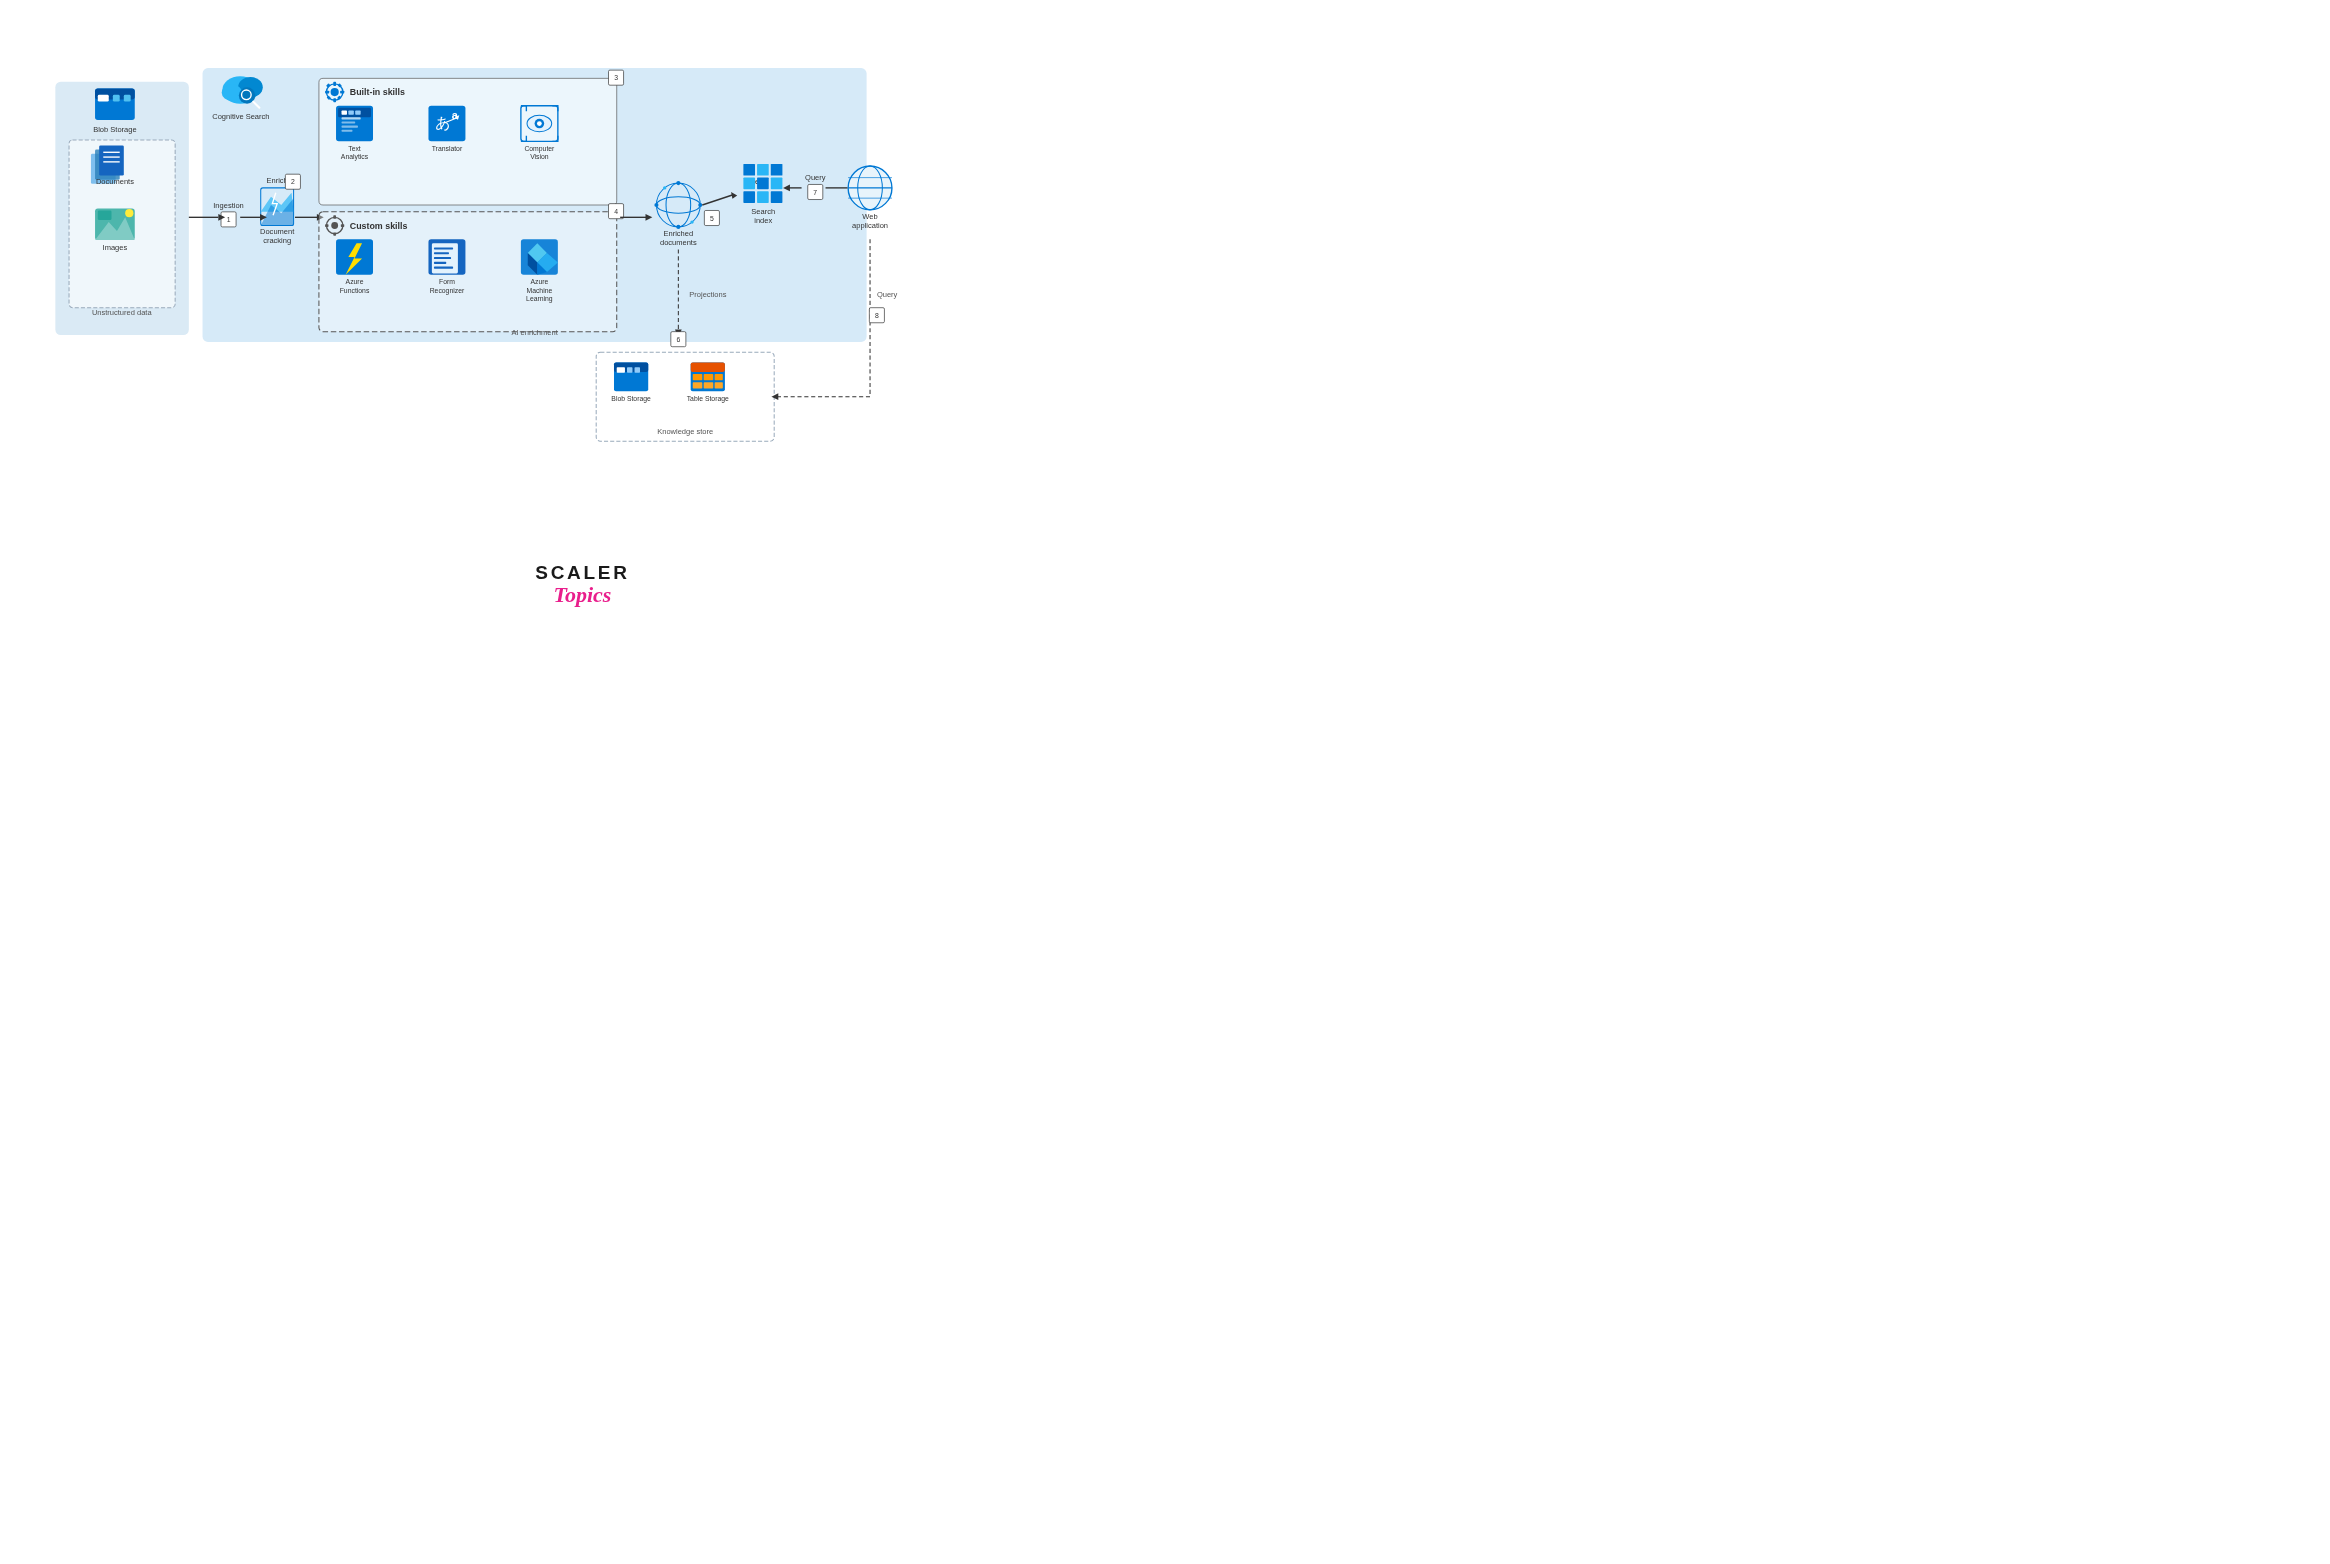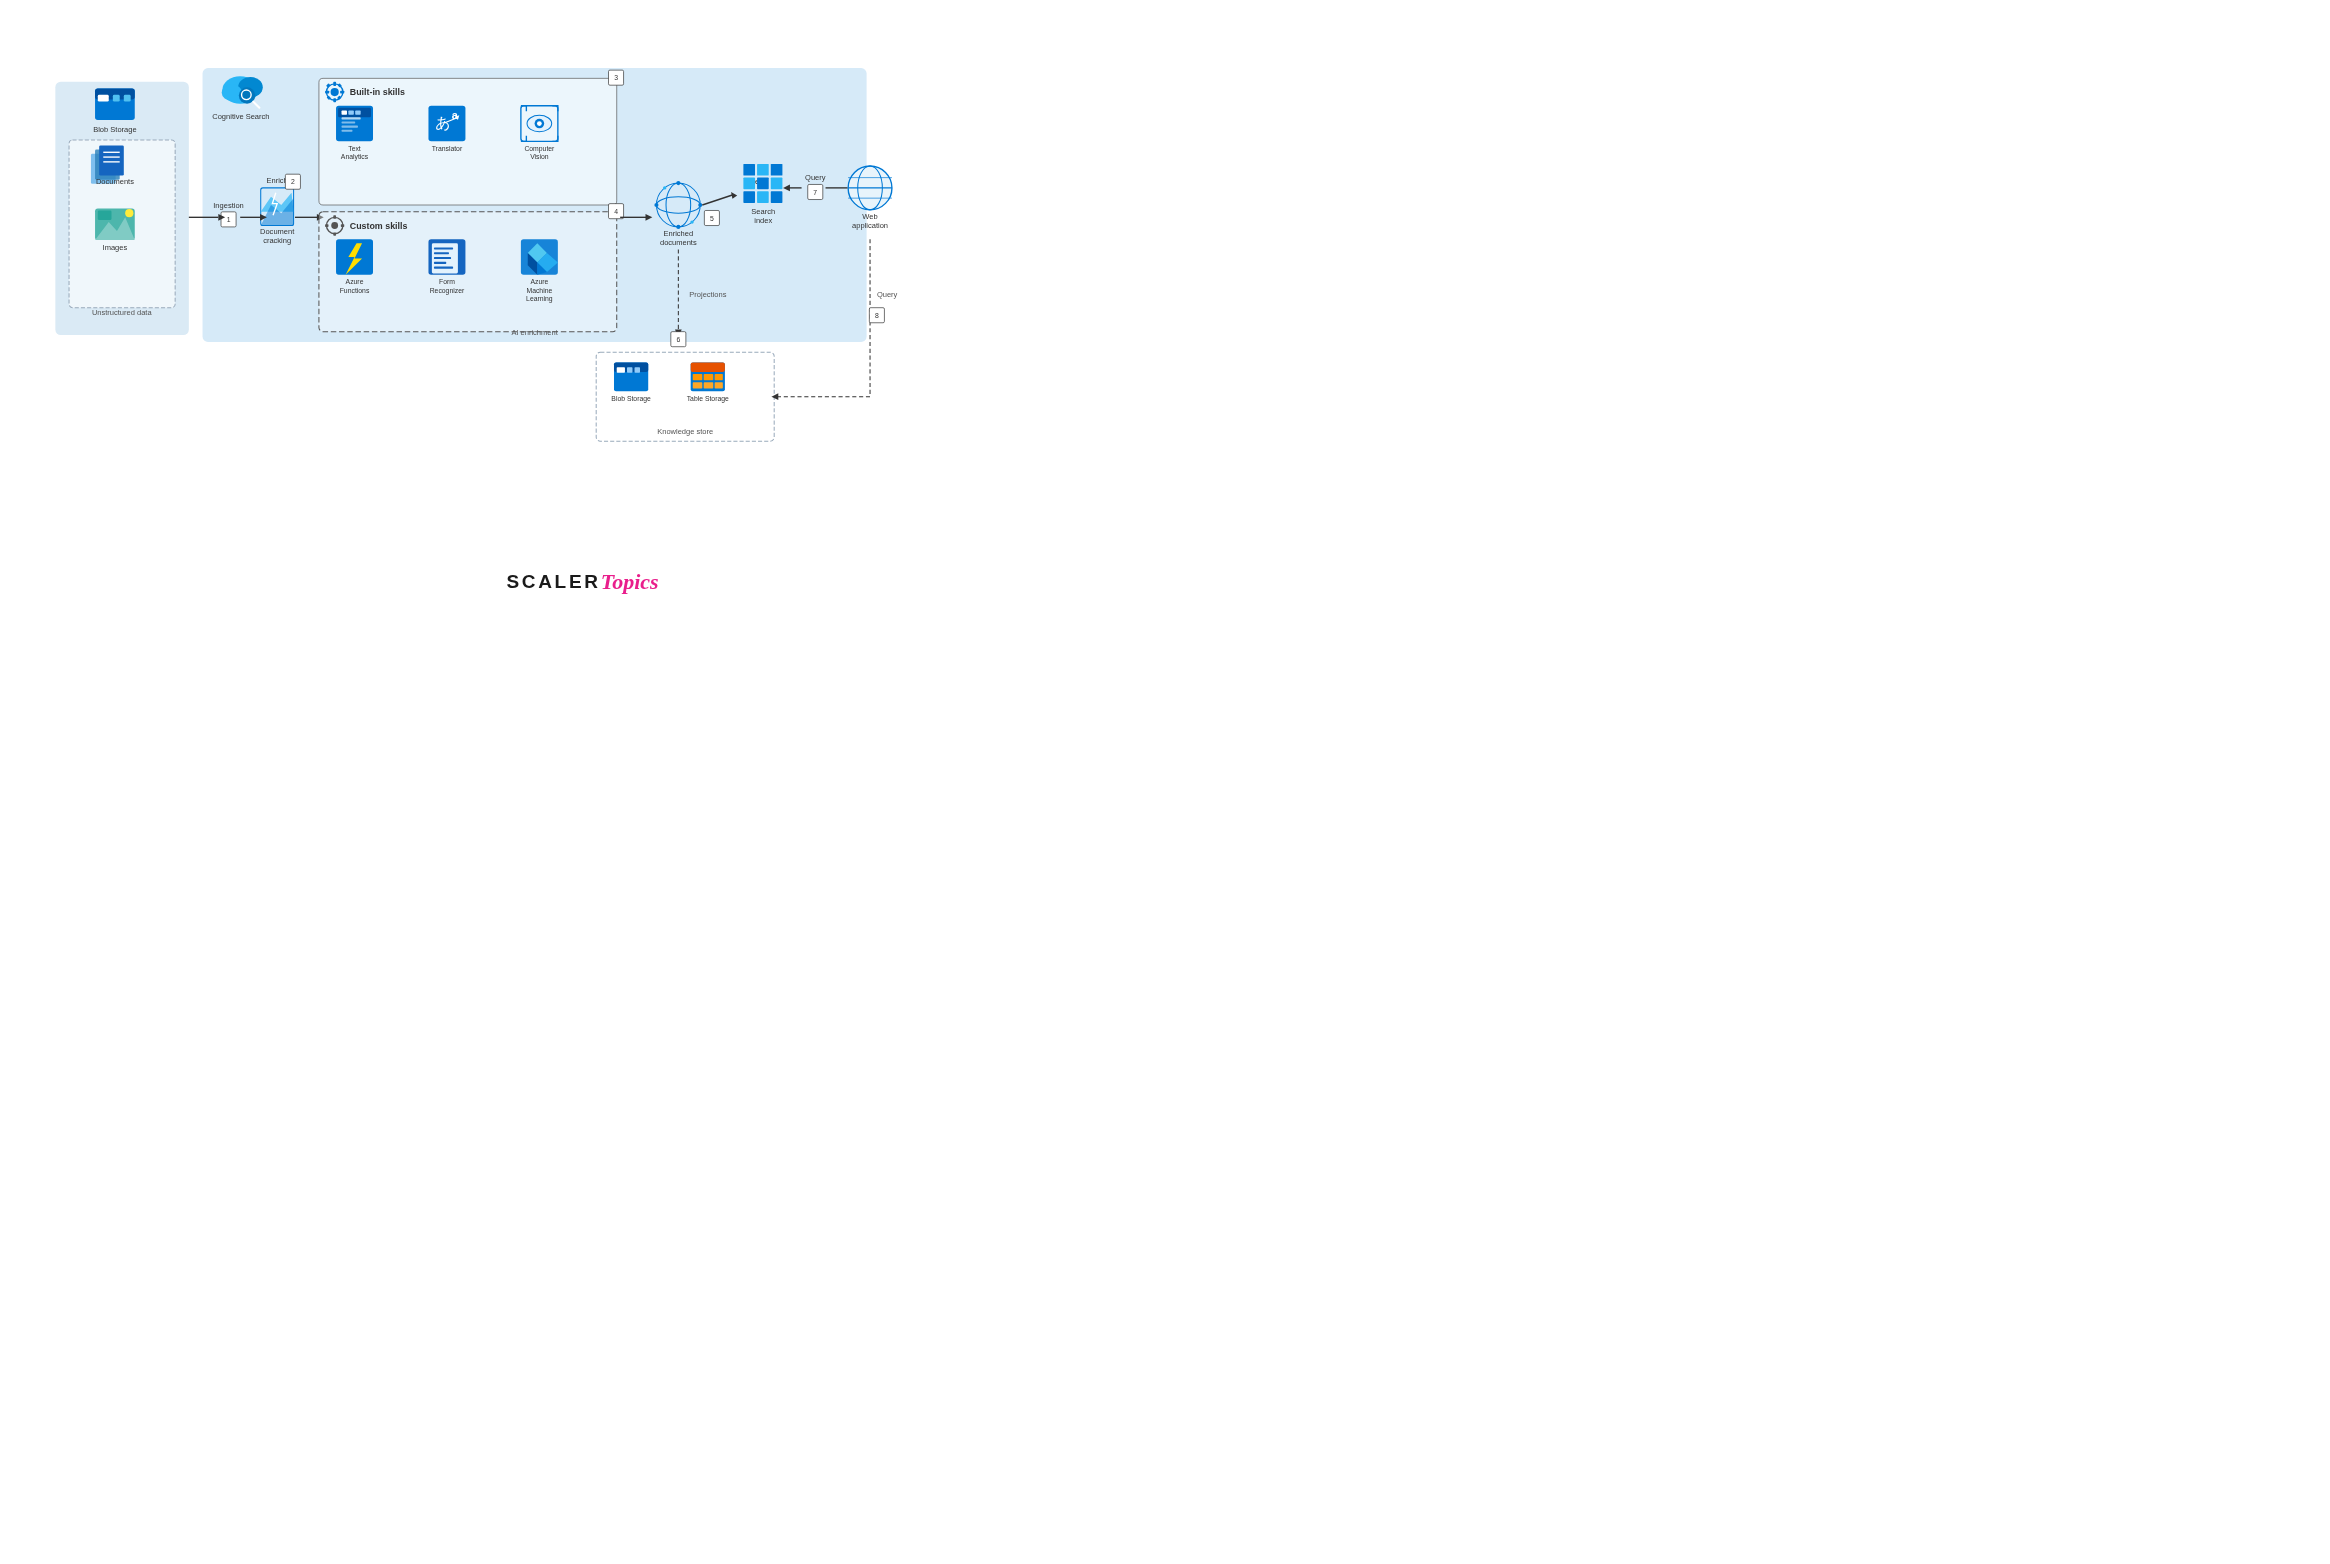--- a/index.html
+++ b/index.html
@@ -18,23 +18,23 @@
     
     .diagram-svg-wrapper {
       width: 100%;
       display: flex;
       justify-content: center;
     }
 
     
     .scaler-logo {
       display: flex;
-      flex-direction: row;
+      flex-direction: column;
       align-items: center;
-      margin-top: 10px;
+      margin-top: 1px;
     }
     .scaler-text {
       font-size: 19px;
       font-weight: 800;
       color: #1a1a1a;
       letter-spacing: 2.7px;
     }
     .topics-text {
       font-size: 22px;
       color: #e91e8c;

